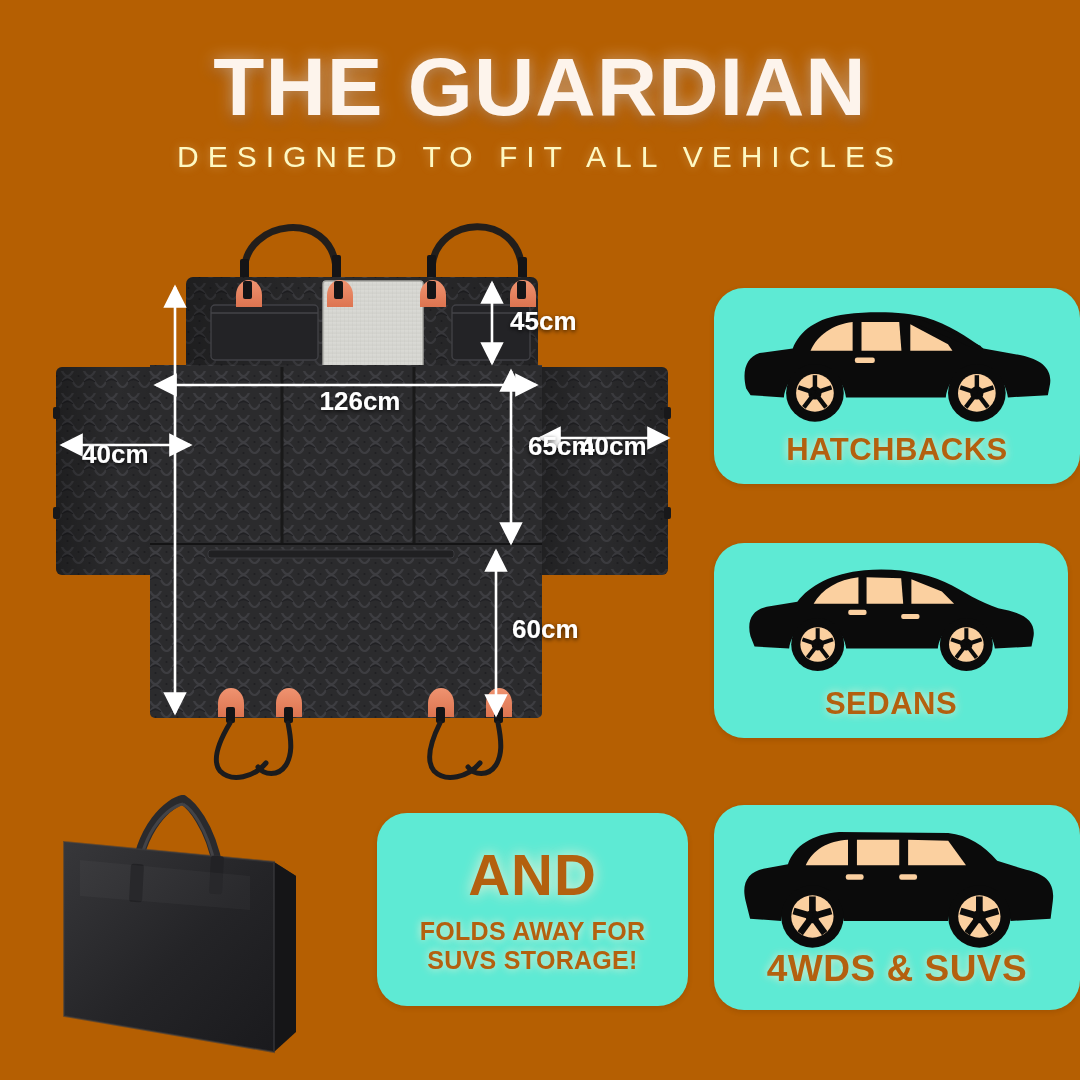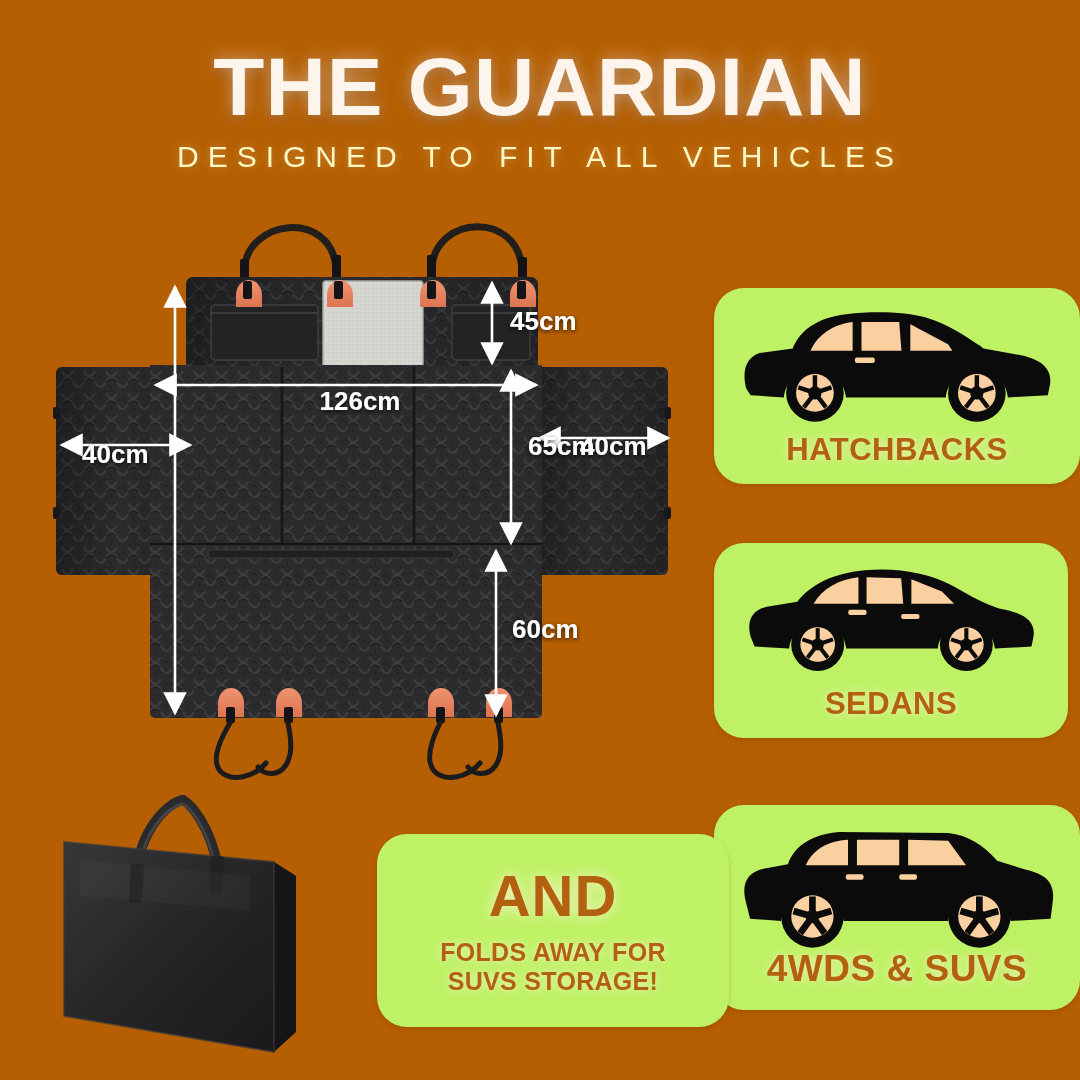--- a/index.html
+++ b/index.html
@@ -27,34 +27,34 @@
 
   
   #diagram{position:absolute;left:40px;top:195px;width:650px;height:600px;}
   #diagram svg{display:block;}
 
   
   #bag{position:absolute;left:50px;top:790px;width:290px;height:265px;}
 
   
   .card{
-    position:absolute;background:#bef264;border-radius:30px;
+    position:absolute;background:#5eead4;border-radius:30px;
     box-shadow:0 2px 5px rgba(80,35,0,.18);
   }
   .card-label{
     position:absolute;left:0;width:100%;text-align:center;
     font-weight:bold;color:#b3600f;
     text-shadow:0 0 8px rgba(255,236,205,.85);
   }
   .veh-svg{position:absolute;left:0;width:100%;}
 
   #card-hatchback{left:714px;top:288px;width:366px;height:196px;}
   #card-sedan{left:714px;top:543px;width:354px;height:195px;}
   #card-suv{left:714px;top:805px;width:366px;height:205px;}
-  #card-and{left:377px;top:834px;width:311px;height:193px;padding-left:41px;}
+  #card-and{left:377px;top:813px;width:311px;height:193px;}
 
   #label-hatchback,#label-sedan{bottom:16px;font-size:31px;letter-spacing:.5px;}
   #label-suv{bottom:20px;font-size:37px;letter-spacing:.5px;}
 
   #and-big{
     top:28px;font-size:58px;letter-spacing:1px;
     text-shadow:0 0 14px rgba(255,240,215,.95);
   }
   #and-sub{
     top:104px;font-size:25px;line-height:1.15;letter-spacing:.3px;

